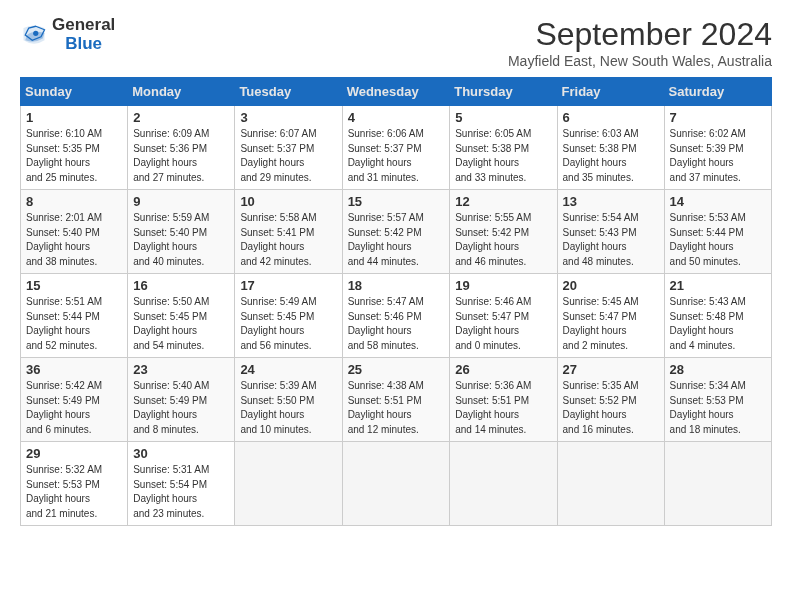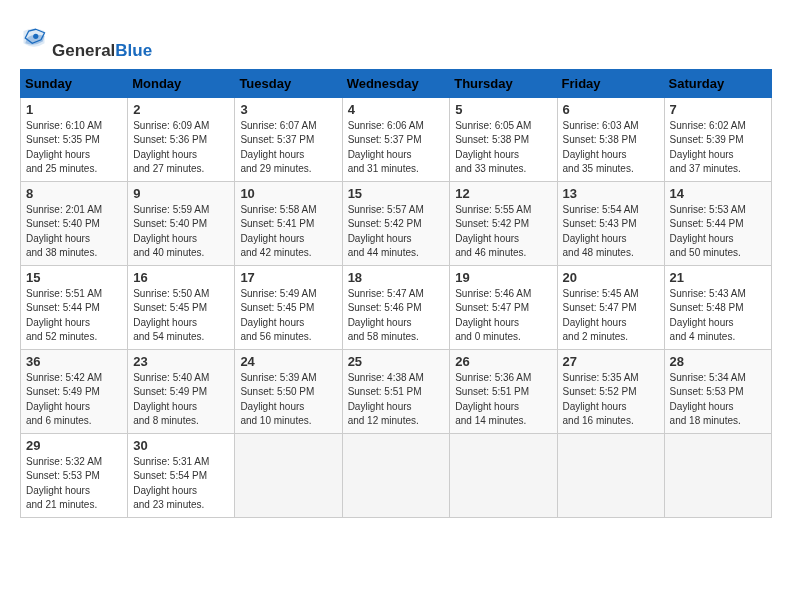--- a/index.html
+++ b/index.html
@@ -16,23 +16,22 @@
       align-items: flex-start;
       margin-bottom: 4px;
     }
     .logo {
       display: flex;
       align-items: center;
       gap: 4px;
     }
     .logo-text {
       display: flex;
-      flex-direction: row;
+      flex-direction: column;
       line-height: 1.1;
-      margin-top: 26px;
     }
     .logo-icon {
       width: 28px;
       height: 28px;
     }
     .title-area {
       text-align: right;
     }
     .month-title {
       font-size: 32px;
@@ -43,21 +42,21 @@
       font-size: 14px;
       color: #555;
     }
     .calendar {
       width: 100%;
       border-collapse: collapse;
       margin-top: 8px;
     }
     .calendar th {
       background: #1a6bbf;
-      color: #000000;
+      color: #e5e5e5;
       padding: 6px 4px;
       text-align: left;
       font-size: 13px;
       font-weight: bold;
       border: 1px solid #1a6bbf;
     }
     .calendar td {
       border: 1px solid #ccc;
       vertical-align: top;
       padding: 4px 5px;
@@ -94,20 +93,24 @@
       <path d="M4 8 Q16 2 28 8 L28 22 Q16 30 4 22 Z" fill="#1a6bbf" opacity="0.15"></path>
       <path d="M8 16 Q16 10 28 14 L26 20 Q16 26 6 22 Z" fill="#1a6bbf" opacity="0.3"></path>
       <polygon points="18,6 28,10 24,18 14,22 6,16 10,8" fill="none" stroke="#1a6bbf" stroke-width="1.5"></polygon>
       <circle cx="18" cy="14" r="3" fill="#1a6bbf"></circle>
     </svg>
     <div class="logo-text">
       <span style="font-size:17px;font-weight:bold;color:#333;">General</span>
       <span style="font-size:17px;font-weight:bold;color:#1a6bbf;text-align:center;">Blue</span>
     </div>
   </div>
+  <div class="title-area">
+    <div class="month-title">September 2024</div>
+    <div class="location-title">Mayfield East, New South Wales, Australia</div>
+  </div>
 </div>
 
 <table class="calendar">
   <thead>
     <tr>
     <th>Sunday</th>
         <th>Monday</th>
         <th>Tuesday</th>
         <th>Wednesday</th>
         <th>Thursday</th>

